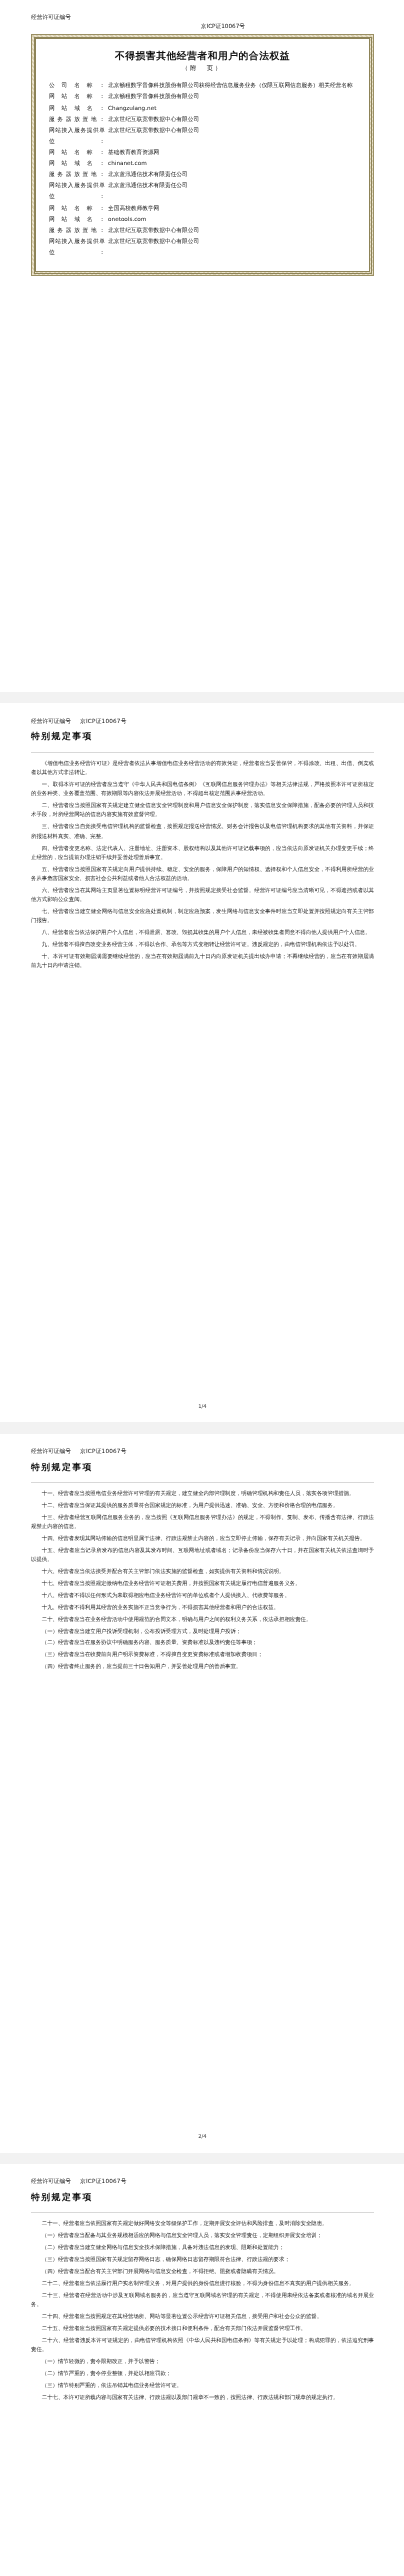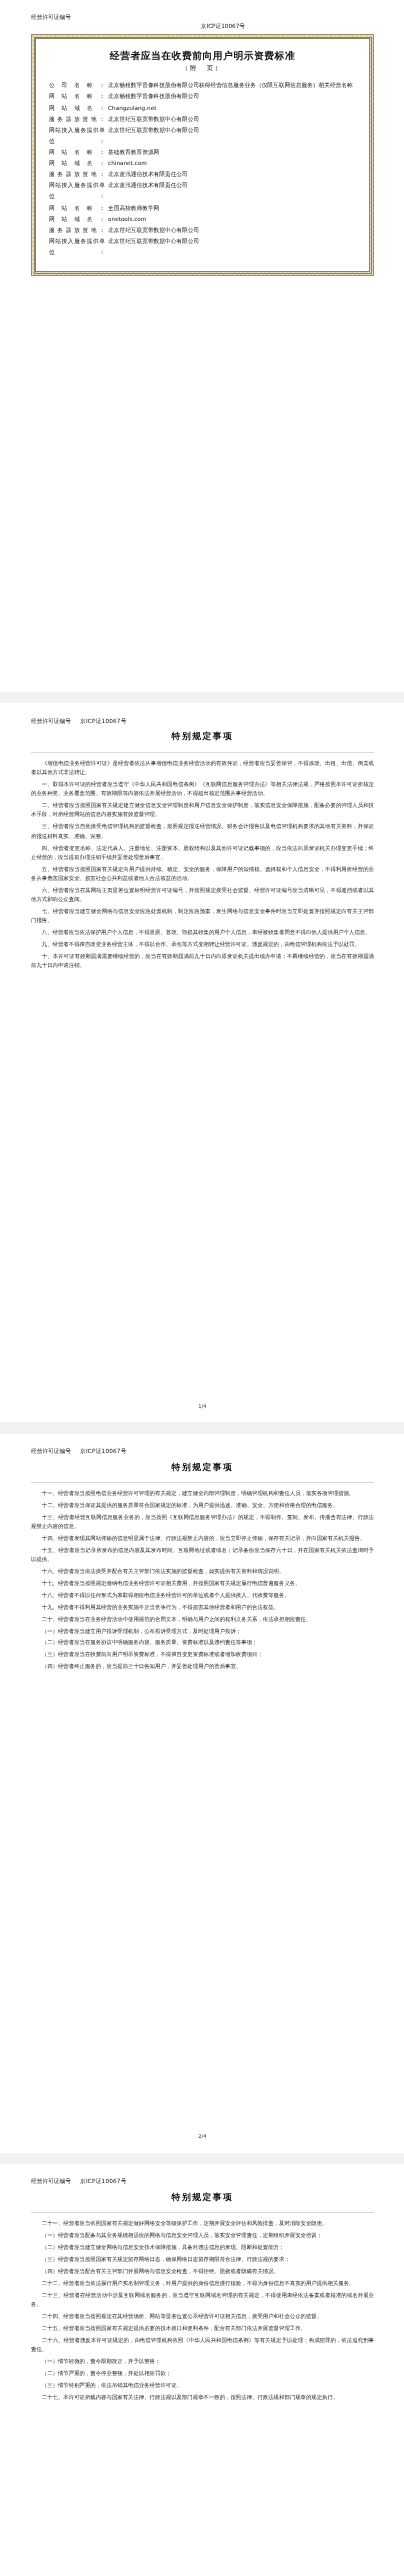--- a/index.html
+++ b/index.html
@@ -100,21 +100,20 @@
     text-align: justify;
     text-align-last: justify;
     padding-right: 3.1px;
   }
   .cert-row .k::after { content: "："; }
   .cert-row .v { flex: 1 1 auto; }
   .cert-row.latin .v { font-family: "DejaVu Sans", sans-serif; }
 
   
   .sec-title {
-    text-align: center;
     font-family: "DejaVu Serif", "Liberation Serif", serif;
     font-weight: bold;
     font-size: 8.8px;
     letter-spacing: 1.5px;
     color: #111;
     margin: 6.2px 0 8.2px 0;
   }
   .rule {
     border: none;
     border-top: 0.5px solid #d8d8d8;
@@ -146,21 +145,21 @@
 <div class="doc">
 
   <div class="page page-1">
     <div class="permit-head-stack">
       <div>经营许可证编号</div>
       <div style="text-align:right; padding-right:129px;">京ICP证10067号</div>
     </div>
 
     <div class="cert-frame">
       <div class="cert-inner-border">
-        <div class="cert-title">经营者应当在收费前向用户明示资费标准</div>
+        <div class="cert-title">不得损害其他经营者和用户的合法权益</div>
         <div class="cert-subtitle">（附　页）</div>
 
         <div class="cert-rows">
           <div class="cert-row">
             <div class="k">公司名称</div>
             <div class="v">北京畅租数字音像科技股份有限公司获得经营信息服务业务（仅限互联网信息服务）相关经营名称</div>
           </div>
           <div class="cert-row">
             <div class="k">网站名称</div>
             <div class="v">北京畅租数字音像科技股份有限公司</div>

